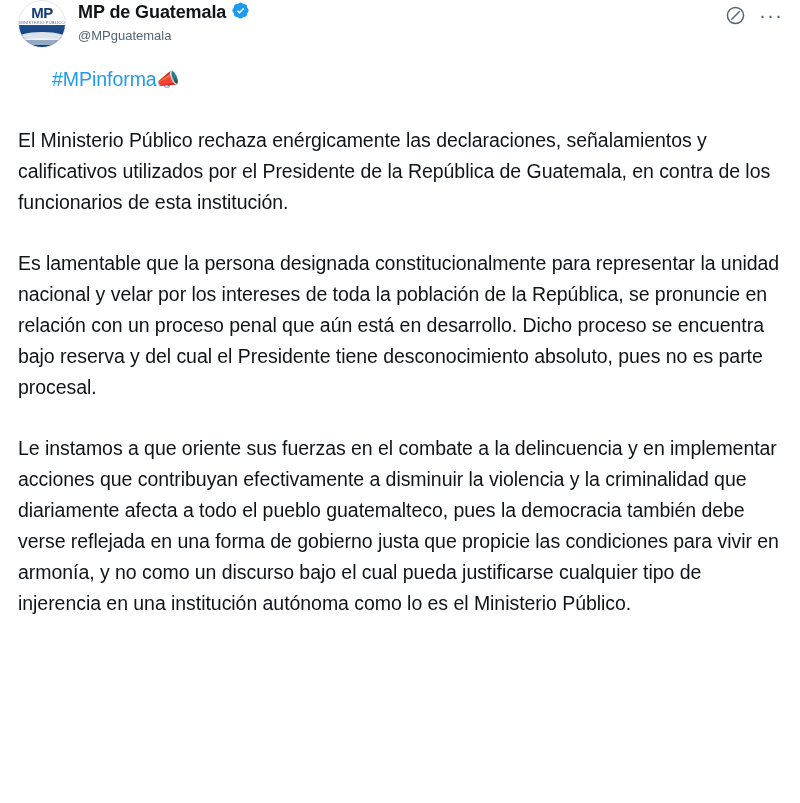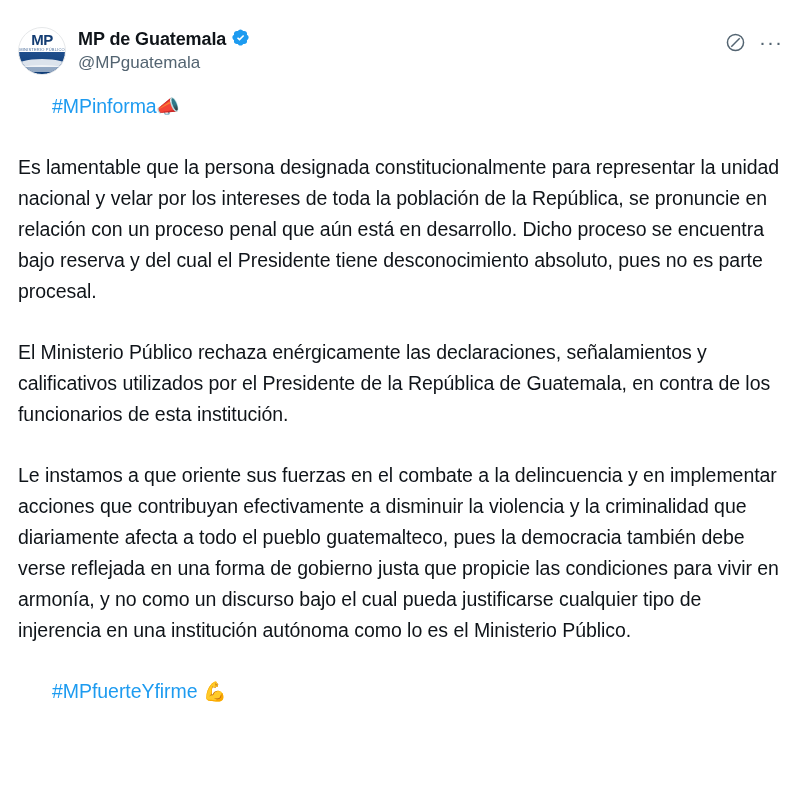--- a/index.html
+++ b/index.html
@@ -10,21 +10,21 @@
   body {
     width: 800px;
     height: 803px;
     font-family: "Liberation Sans", sans-serif;
     color: #0f1419;
     -webkit-font-smoothing: antialiased;
   }
   .tweet {
     width: 800px;
     box-sizing: border-box;
-    padding: 27px 18px 10px 18px;
+    padding: 0 18px 10px 18px;
     background: #ffffff;
   }
   .tweet-header {
     display: flex;
     align-items: flex-start;
     gap: 12px;
   }
   .avatar {
     width: 48px;
     height: 48px;
@@ -96,21 +96,21 @@
     color: #0f1419;
     letter-spacing: -0.1px;
   }
   .verified {
     width: 19px;
     height: 19px;
     flex: 0 0 19px;
     display: inline-block;
   }
   .handle {
-    font-size: 17px;
+    font-size: 13px;
     color: #536471;
     line-height: 23px;
     margin-top: 1px;
   }
   .header-actions {
     display: flex;
     align-items: center;
     gap: 14px;
     padding-top: 4px;
   }
@@ -197,22 +197,19 @@
       </div>
     </div>
   </div>
 
   <div class="tweet-body">
 
     <div class="hashline">
       <span class="hashtag">#MPinforma</span><span class="emoji">📣</span>
     </div>
 
+    <p class="para">El Ministerio Público rechaza enérgicamente las declaraciones, señalamientos y calificativos utilizados por el Presidente de la República de Guatemala, en contra de los funcionarios de esta institución.</p>
     <p class="para">Es lamentable que la persona designada constitucionalmente para representar la unidad nacional y velar por los intereses de toda la población de la República, se pronuncie en relación con un proceso penal que aún está en desarrollo. Dicho proceso se encuentra bajo reserva y del cual el Presidente tiene desconocimiento absoluto, pues no es parte procesal.</p>
-    <p class="para">El Ministerio Público rechaza enérgicamente las declaraciones, señalamientos y calificativos utilizados por el Presidente de la República de Guatemala, en contra de los funcionarios de esta institución.</p>
     <p class="para">Le instamos a que oriente sus fuerzas en el combate a la delincuencia y en implementar acciones que contribuyan efectivamente a disminuir la violencia y la criminalidad que diariamente afecta a todo el pueblo guatemalteco, pues la democracia también debe verse reflejada en una forma de gobierno justa que propicie las condiciones para vivir en armonía, y no como un discurso bajo el cual pueda justificarse cualquier tipo de injerencia en una institución autónoma como lo es el Ministerio Público.</p>
 
-    <div class="final-line">
-      <span class="hashtag">#MPfuerteYfirme</span> <span class="emoji">💪</span>
-    </div>
 
   </div>
 </div>
 
 </body></html>

